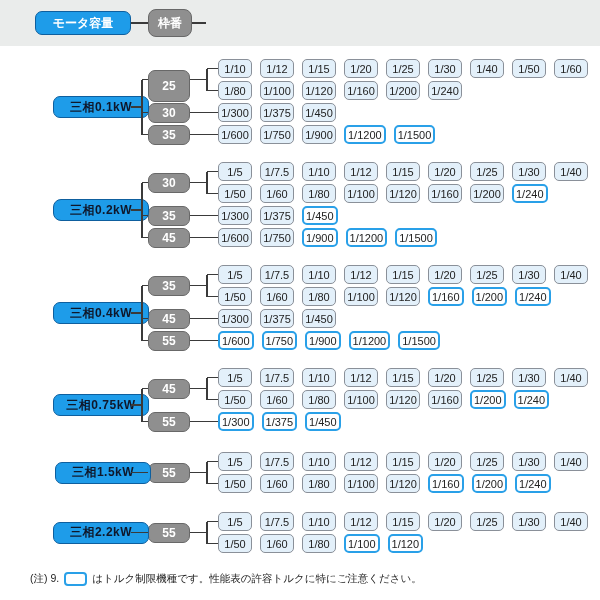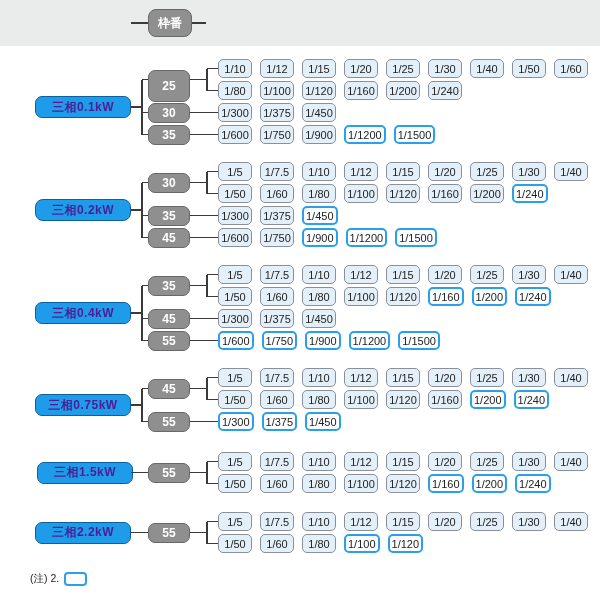--- a/index.html
+++ b/index.html
@@ -1,20 +1,20 @@
 <!DOCTYPE html>
 <html><head>
 <meta charset="utf-8">
 <style>
   html,body{margin:0;padding:0;}
   body{width:600px;height:600px;background:#ffffff;font-family:"Liberation Sans","DejaVu Sans",sans-serif;overflow:hidden;}
   .canvas{position:relative;width:600px;height:600px;background:#ffffff;}
   .top-band{position:absolute;left:0;top:0;width:600px;height:46px;background:#EAECEB;}
   .box{position:absolute;display:flex;align-items:center;justify-content:center;box-sizing:border-box;}
-  .motor-box{width:96px;height:22px;background:#1E9CE9;border:1.5px solid #0E5F9E;border-radius:7px;color:#4c1d95;font-size:12px;font-weight:bold;letter-spacing:.5px;}
+  .motor-box{width:96px;height:22px;background:#1E9CE9;border:1.5px solid #0E5F9E;border-radius:7px;color:#0f172a;font-size:12px;font-weight:bold;letter-spacing:.5px;margin-left:18px;}
   .motor-header{left:35px;top:11px;width:96px;height:24px;background:#1E9CE9;border:1.5px solid #0E5F9E;border-radius:7px;color:#fff;font-size:12px;font-weight:bold;}
   .frame-header{left:148px;top:9px;width:44px;height:28px;background:#8F8F8F;border:1.5px solid #686868;border-radius:8px;color:#fff;font-size:12px;font-weight:bold;}
   .ratio-header{left:206px;top:9px;width:364px;height:28px;background:#C7E5F8;border:1.5px solid #3A4A5A;border-radius:12px;color:#16293B;font-size:13px;font-weight:bold;letter-spacing:14px;padding-left:14px;}
   .frame-box{width:42px;height:20px;background:#8F8F8F;border:1.5px solid #686868;border-radius:7px;color:#fff;font-size:12px;font-weight:bold;}
   .ratio-row{position:absolute;display:flex;gap:8px;align-items:center;}
   .ratio-box{min-width:34px;height:19px;padding:0 2px;display:flex;align-items:center;justify-content:center;box-sizing:border-box;background:#E3F0FA;border:1px solid #8A9099;border-radius:5px;font-size:11px;color:#222;}
   .ratio-box.tl{background:#FDFEFF;border:2px solid #29A0E8;}
   .hline{position:absolute;height:1.5px;background:#3A3A3A;}
   .vline{position:absolute;width:1.5px;background:#3A3A3A;}
   .note{position:absolute;left:30px;top:572px;display:flex;align-items:center;gap:5px;font-size:10.5px;color:#222;}
@@ -22,20 +22,21 @@
 </style>
 </head>
 <body>
 
 <div class="canvas">
   <div class="top-band"></div>
 
   <div class="hline" style="left:131px;top:22.3px;width:17px;"></div>
   <div class="hline" style="left:192px;top:22.3px;width:14px;"></div>
 
+  <div class="box motor-header">モータ容量</div>
   <div class="box frame-header">枠番</div>
 
   <div id="diagram">
       <div class="ratio-row" style="left: 218px; top: 59px; height: 19px;">
         <div class="ratio-box">1/10</div>
         <div class="ratio-box">1/12</div>
         <div class="ratio-box">1/15</div>
         <div class="ratio-box">1/20</div>
         <div class="ratio-box">1/25</div>
         <div class="ratio-box">1/30</div>
@@ -261,16 +262,17 @@
       <div class="box frame-box" style="left: 148px; top: 522.5px; width: 42px; height: 20px;">55</div>
       <div class="hline" style="left: 190px; top: 531.75px; width: 17px;"></div>
       <div class="vline" style="left: 206.25px; top: 521.5px; height: 22px;"></div>
       <div class="hline" style="left: 207px; top: 520.75px; width: 11px;"></div>
       <div class="hline" style="left: 207px; top: 542.75px; width: 11px;"></div>
       <div class="box motor-box" style="left: 35px; top: 521.5px;">三相2.2kW</div>
       <div class="hline" style="left: 131px; top: 531.75px; width: 17px;"></div>
     </div>
 
   <div class="note">
-    <span>(注) 2.</span>
+    <span>(注) 9.</span>
     <span class="note-icon"></span>
+    <span>はトルク制限機種です。性能表の許容トルクに特にご注意ください。</span>
   </div>
 </div>
 
 </body></html>

